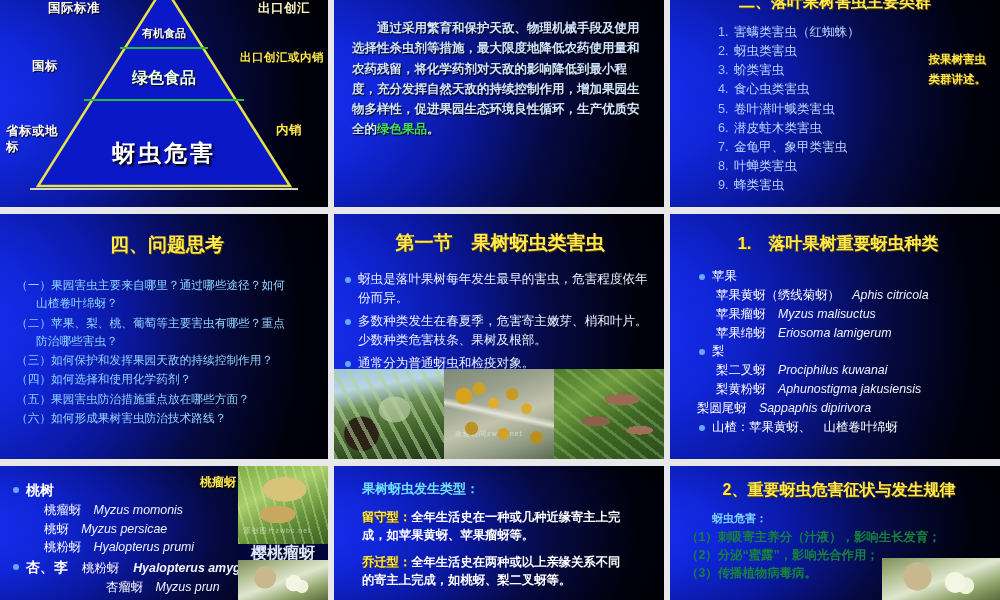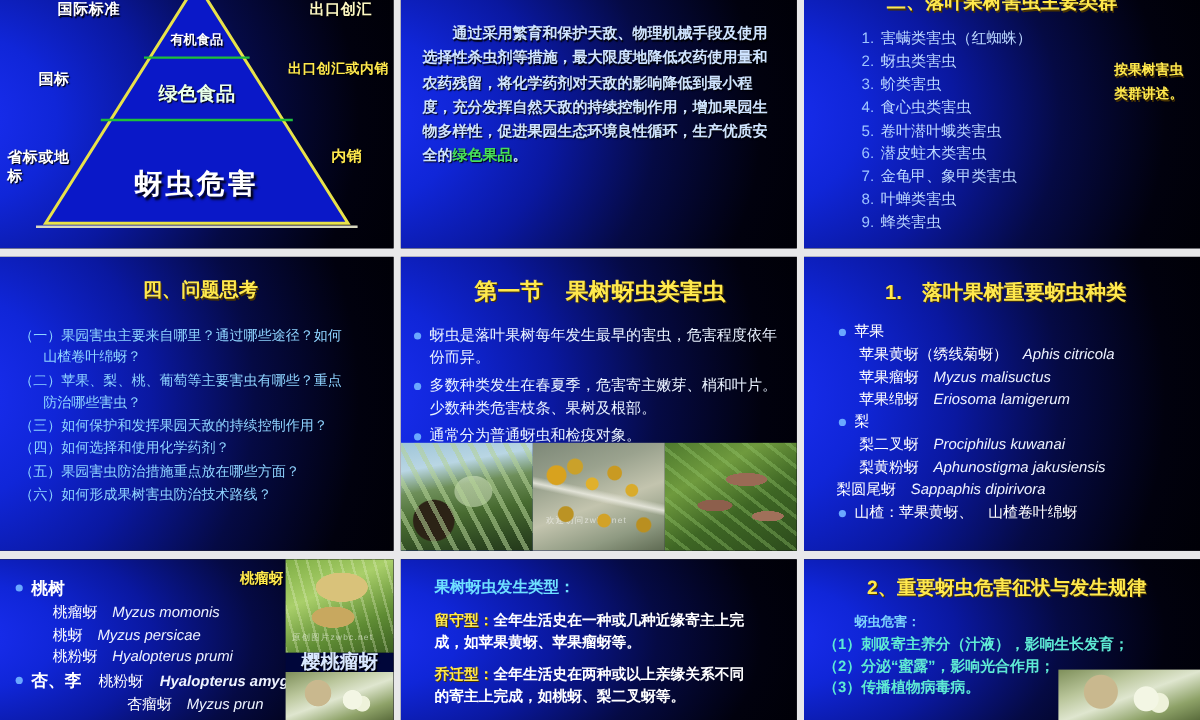--- a/index.html
+++ b/index.html
@@ -186,21 +186,21 @@
         <div class="title-y" style="font-size:11.5px; line-height:1.7;">按果树害虫</div>
         <div class="title-y" style="font-size:11.5px; line-height:1.7;">类群讲述。</div>
       </div>
     </div>
   </div>
 
   <div class="gap" style="grid-column:1/6;"></div>
 
   <div class="slide s21">
     <div class="inner" style="padding:18px 10px 0 16px;">
-      <div class="title-y" style="font-size:16px;">四、问题思考</div>
+      <div class="title-y" style="font-size:19px;">四、问题思考</div>
       <div class="qlist" style="margin-top:18px;">
         <div><span>（一）果园害虫主要来自哪里？通过哪些途径？如何</span><span class="indent">山楂卷叶绵蚜？</span></div>
         <div><span>（二）苹果、梨、桃、葡萄等主要害虫有哪些？重点</span><span class="indent">防治哪些害虫？</span></div>
         <div><span>（三）如何保护和发挥果园天敌的持续控制作用？</span></div>
         <div><span>（四）如何选择和使用化学药剂？</span></div>
         <div><span>（五）果园害虫防治措施重点放在哪些方面？</span></div>
         <div><span>（六）如何形成果树害虫防治技术路线？</span></div>
       </div>
     </div>
   </div>
@@ -281,21 +281,21 @@
       </div>
     </div>
   </div>
 
   <div class="gap"></div>
 
   <div class="slide s33">
     <div class="inner" style="padding:14px 8px 0 16px;">
       <div class="title-y" style="font-size:16px;">2、重要蚜虫危害征状与发生规律</div>
       <div style="margin-top:10px; margin-left:26px; color:#7dd3fc; font-size:11px; font-weight:bold;">蚜虫危害：</div>
-      <div style="margin-top:3px; font-size:12.4px; line-height:1.45; color:#5eead4; font-weight:bold;">
+      <div style="margin-top:3px; font-size:12.4px; line-height:1.45; color:#15803d; font-weight:bold;">
         <div><span>（1）刺吸寄主养分（汁液），影响生长发育；</span></div>
         <div><span>（2）分泌“蜜露”，影响光合作用；</span></div>
         <div><span>（3）传播植物病毒病。</span></div>
       </div>
       <div class="ph-bud" style="position:absolute; right:0; bottom:0; width:118px; height:42px; z-index:5;"></div>
     </div>
   </div>
 
 </div>
 

